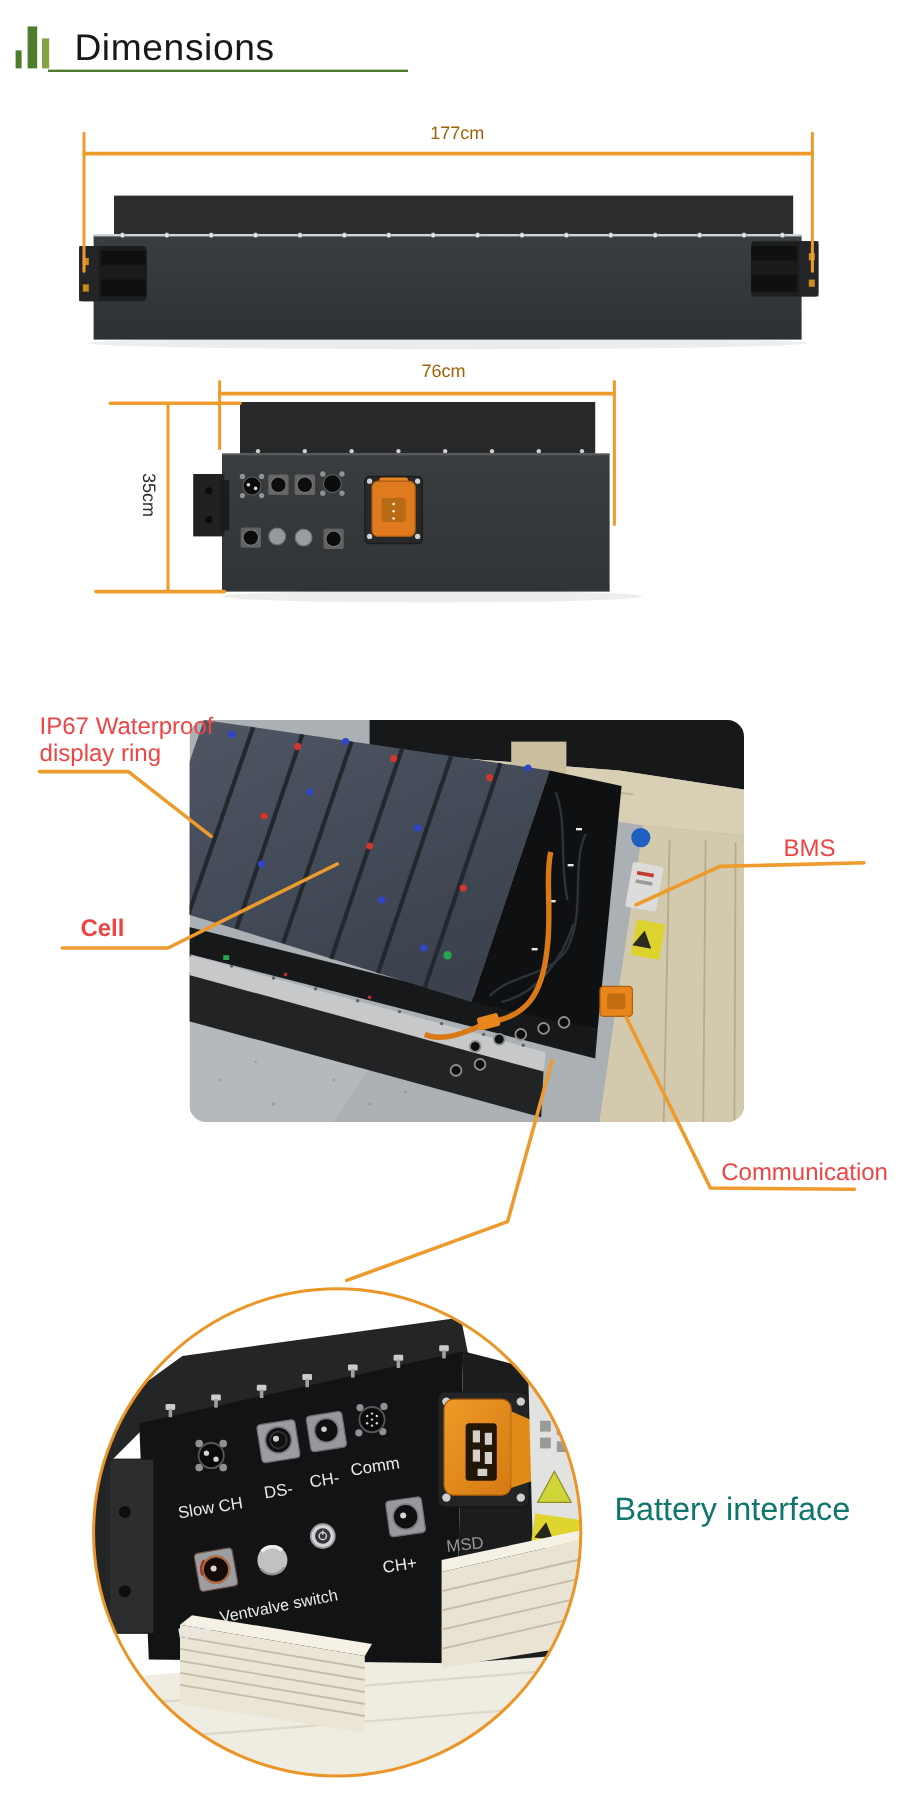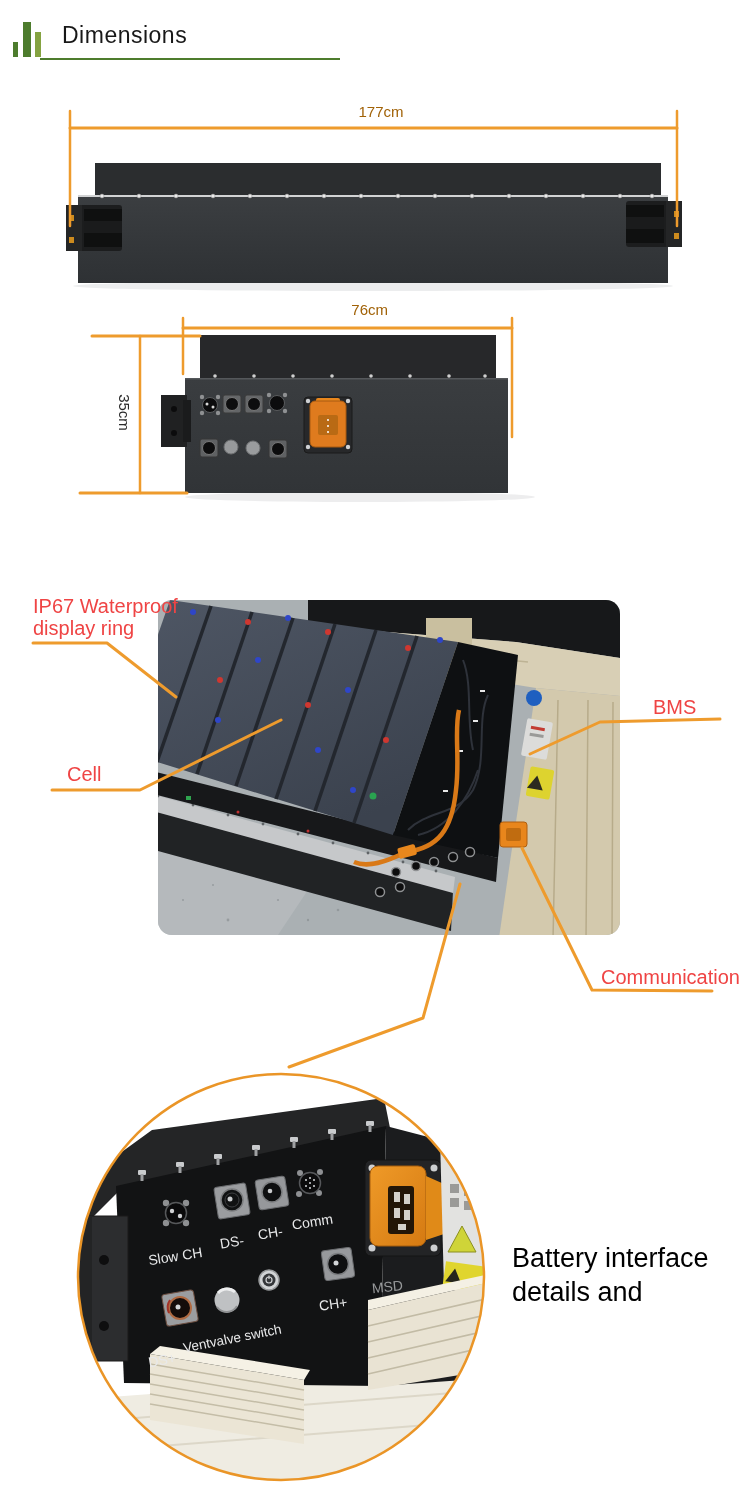--- a/index.html
+++ b/index.html
@@ -1,31 +1,31 @@
 <!DOCTYPE html>
 <html><head>
 <meta charset="utf-8">
 <style>
   html,body{margin:0;padding:0;background:#ffffff;}
   body{width:750px;height:1495px;position:relative;overflow:hidden;
        font-family:"Liberation Sans", sans-serif;color:#1f1f1f;}
   .abs{position:absolute;}
   
-  .hdr-title{left:62px;top:22px;font-size:23px;font-weight:400;color:#181818;letter-spacing:0.5px;}
+  .hdr-title{left:62px;top:22px;font-size:31px;font-weight:400;color:#181818;letter-spacing:0.5px;}
   .hdr-underline{left:40px;top:58px;width:300px;height:2px;background:#4d7c2d;}
   .bar{position:absolute;bottom:0;}
   .hdr-icon{left:13px;top:21px;width:30px;height:36px;}
   
   .dim-label{font-size:15px;color:#a16207;text-align:center;width:70px;}
   .dim-label-v{font-size:15px;color:#2b2b2b;width:46px;text-align:center;
                transform:rotate(90deg);transform-origin:center;}
   
   .callout{font-size:20px;color:#ef4444;line-height:22px;}
   
-  .caption{left:512px;top:1241px;width:210px;font-size:27px;line-height:34px;color:#000000;}
+  .caption{left:512px;top:1241px;width:210px;font-size:27px;line-height:34px;color:#0f766e;}
   svg{display:block;}
   .overlay{left:0;top:0;pointer-events:none;}
 </style>
 </head>
 <body>
 
 <div class="abs hdr-icon">
   <span class="bar" style="left:0;width:5px;height:15px;background:#4d7c2d;"></span>
   <span class="bar" style="left:10px;width:8px;height:35px;background:#4d7c2d;"></span>
   <span class="bar" style="left:22px;width:6px;height:25px;background:#85a341;"></span>
@@ -282,21 +282,21 @@
       <rect x="370" y="168" width="24" height="30" rx="2" fill="#ddd32f" transform="rotate(10 382 183)"></rect>
       <polygon points="378,176 386,190 370,190" fill="#2b2b20" transform="rotate(10 382 183)"></polygon>
     </g>
   </g>
 </svg>
 
 <div class="abs callout" style="left:33px;top:595px;">
   <div>IP67 Waterproof</div>
   <div>display ring</div>
 </div>
-<div class="abs callout" style="left:67px;top:763px;">Cell</div>
+<div class="abs callout" style="left:67px;top:763px;font-weight:bold;">Cell</div>
 <div class="abs callout" style="left:653px;top:696px;">BMS</div>
 <div class="abs callout" style="left:601px;top:966px;">Communication</div>
 
 <svg class="abs" style="left:72px;top:1068px;" width="418" height="418" viewBox="0 0 418 418">
   <defs>
     <clipPath id="circClip">
         <circle cx="209" cy="209" r="203"></circle>
       </clipPath>
     <linearGradient id="gOr" x1="0" y1="0" x2="1" y2="1">
       <stop offset="0" stop-color="#ef9a28"></stop>
@@ -465,21 +465,20 @@
       <text x="300" y="224" fill="#97999b" transform="rotate(-6 312 220)">MSD</text>
       <text x="110" y="274" transform="rotate(-11 165 268)" font-size="13.5">Ventvalve switch</text>
       <text x="76" y="297" transform="rotate(-10 89 291)">DS+</text>
     </g>
   </g>
   <circle cx="209" cy="209" r="203" fill="none" stroke="#ea9527" stroke-width="2.5"></circle>
 </svg>
 
 <div class="abs caption">
   <div>Battery interface</div>
-  <div>details and</div>
 </div>
 
 <svg class="abs overlay" width="750" height="1495" viewBox="0 0 750 1495">
   <g stroke="#ee9b2d" stroke-width="2.5" fill="none" stroke-linecap="round" stroke-linejoin="round">
 
     <g>
       <line x1="70" y1="128" x2="677" y2="128" stroke-width="3"></line>
       <line x1="70" y1="111" x2="70" y2="226"></line>
       <line x1="677" y1="111" x2="677" y2="226"></line>
     </g>

